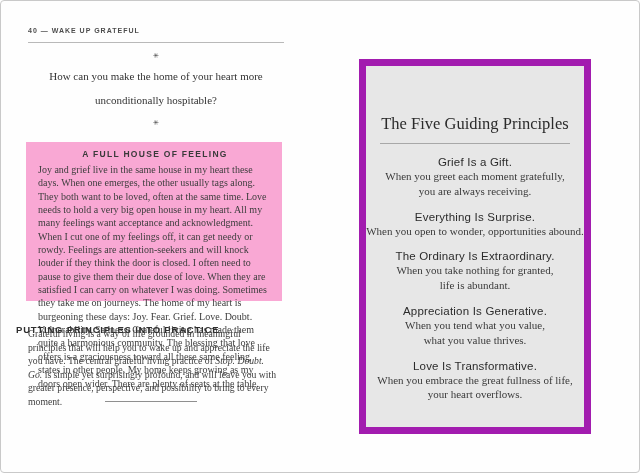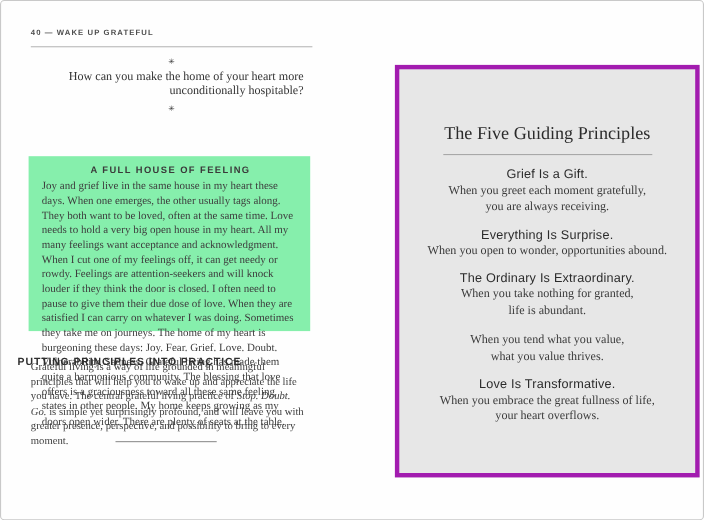--- a/index.html
+++ b/index.html
@@ -32,28 +32,27 @@
   }
   .questions {
     position: absolute; left: 29px; top: 50px;
     width: 252px; text-align: center;
   }
   .orn {
     font-family: "DejaVu Sans", sans-serif;
     font-size: 7px; color: #3c3c3c; line-height: 10px;
   }
   .q {
-    font-size: 11px; line-height: 12px; color: #333333;
+    font-size: 11px; line-height: 24px; color: #333333;
     margin: 3px 6px 6px 6px;
-    text-align: right;
   }
   .feeling-box {
     position: absolute; left: 25px; top: 141px;
     width: 256px; height: 159px;
-    background: #86efac;
+    background: #f9a8d4;
     padding: 7px 10px 8px 12px;
   }
   .fb-title {
     font-family: "Liberation Sans", sans-serif;
     font-size: 8.5px; font-weight: bold; letter-spacing: 1.3px;
     color: #3a3a3a; text-align: center; margin-bottom: 4px;
   }
   .fb-body {
     font-size: 10px; line-height: 13.35px; color: #3d3d3d;
   }
@@ -70,23 +69,23 @@
   }
   .practice-body i { font-style: italic; }
   .page-divider {
     position: absolute; left: 104px; top: 400px;
     width: 92px; height: 1px; background: #8f8f8f;
   }
 
   
   .principles-panel {
     position: absolute; left: 358px; top: 58px;
-    width: 277px; height: 375px;
+    width: 232px; height: 375px;
     background: #e7e7e7;
-    border: 4px solid #a21caf;
+    border: 7px solid #a21caf;
     text-align: center;
   }
   .panel-title {
     margin-top: 48px;
     font-size: 16.5px; color: #2b2b2b;
     font-family: "Liberation Serif", serif;
   }
   .panel-rule {
     width: 190px; height: 1px; background: #a8a8a8;
     margin: 9px auto 8px auto;
@@ -141,20 +140,21 @@
       <div class="principle">
         <div class="p-title">Everything Is Surprise.</div>
         <div class="p-desc">When you open to wonder, opportunities abound.</div>
       </div>
       <div class="principle">
         <div class="p-title">The Ordinary Is Extraordinary.</div>
         <div class="p-desc">When you take nothing for granted,
 life is abundant.</div>
       </div>
       <div class="principle">
+        <div class="p-title">Appreciation Is Generative.</div>
         <div class="p-desc">When you tend what you value,
 what you value thrives.</div>
       </div>
       <div class="principle">
         <div class="p-title">Love Is Transformative.</div>
         <div class="p-desc">When you embrace the great fullness of life,
 your heart overflows.</div>
       </div>
     </div>
   </div>

